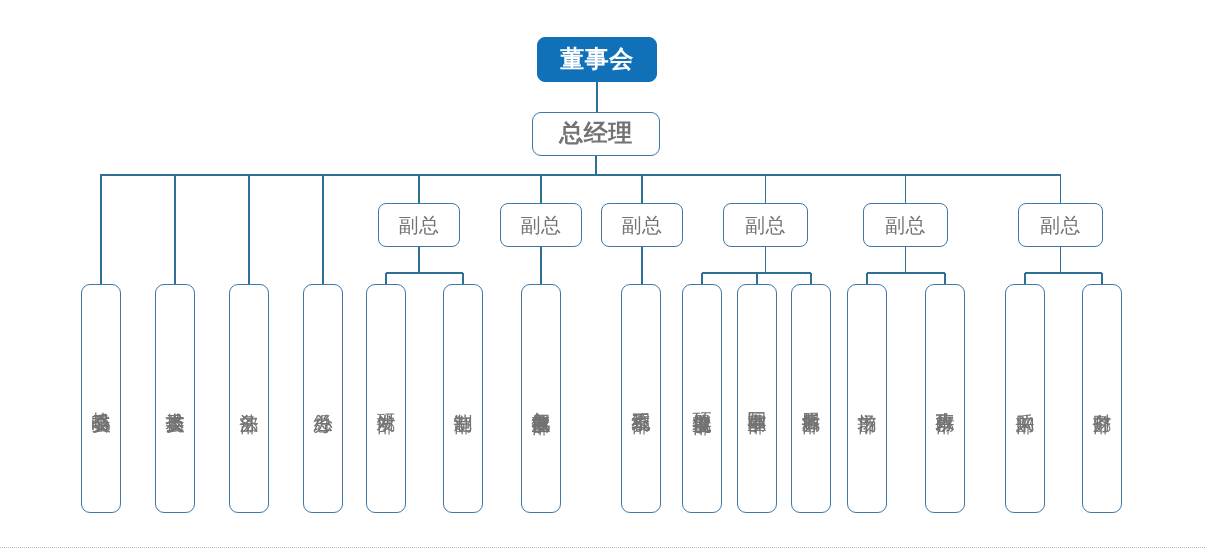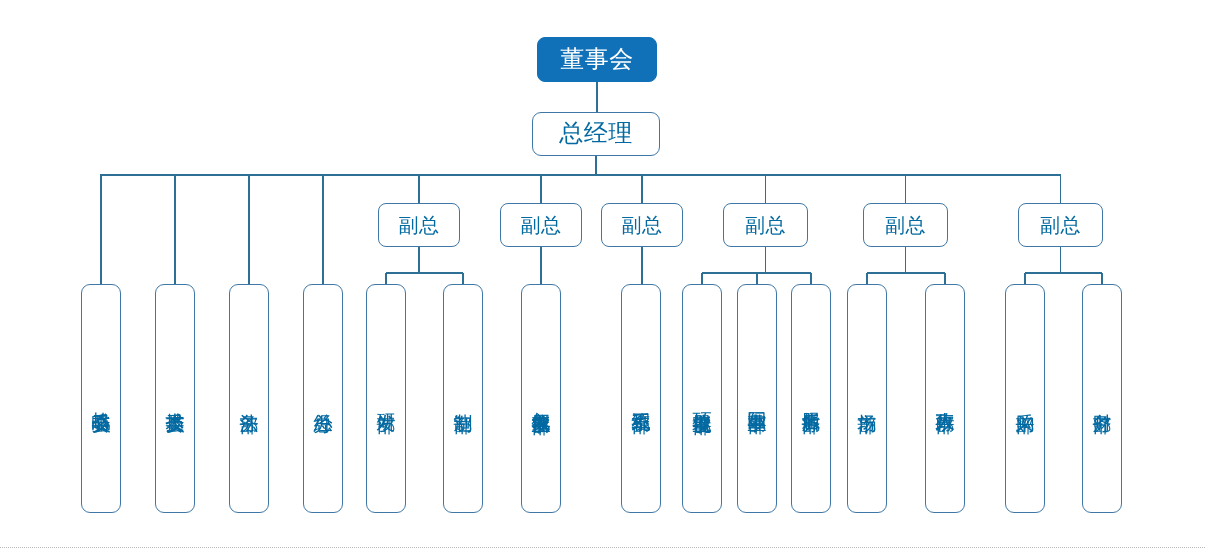--- a/index.html
+++ b/index.html
@@ -16,21 +16,21 @@
     height: 551px;
     background: #ffffff;
     overflow: hidden;
   }
   .node {
     position: absolute;
     box-sizing: border-box;
     border: 1.4px solid #3f78a6;
     border-radius: 7px;
     background: #ffffff;
-    color: #0369a1;
+    color: #737373;
     display: flex;
     align-items: center;
     justify-content: center;
     text-align: center;
     line-height: 1.05;
     letter-spacing: 0.5px;
   }
   .node.root {
     background: #1070b8;
     border-color: #1070b8;
@@ -47,20 +47,21 @@
   }
   .node.leaf {
     font-size: 19px;
     border-radius: 9px;
     writing-mode: vertical-rl;
     text-orientation: upright;
     padding: 6px 0;
   }
   .node.root, .node.level1 {
     font-size: 24px;
+    font-weight: bold;
   }
   .node .label {
     display: block;
   }
   .node.leaf .label {
     writing-mode: vertical-rl;
     text-orientation: upright;
     white-space: nowrap;
   }
   .connector {

